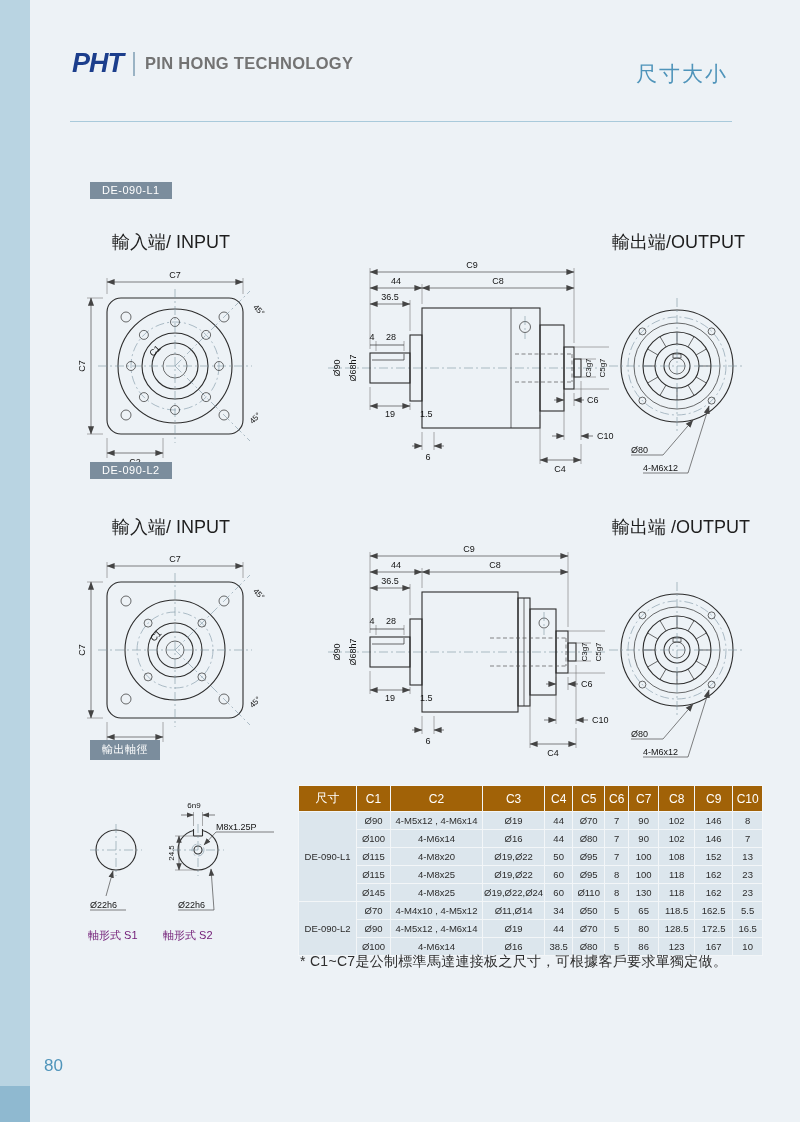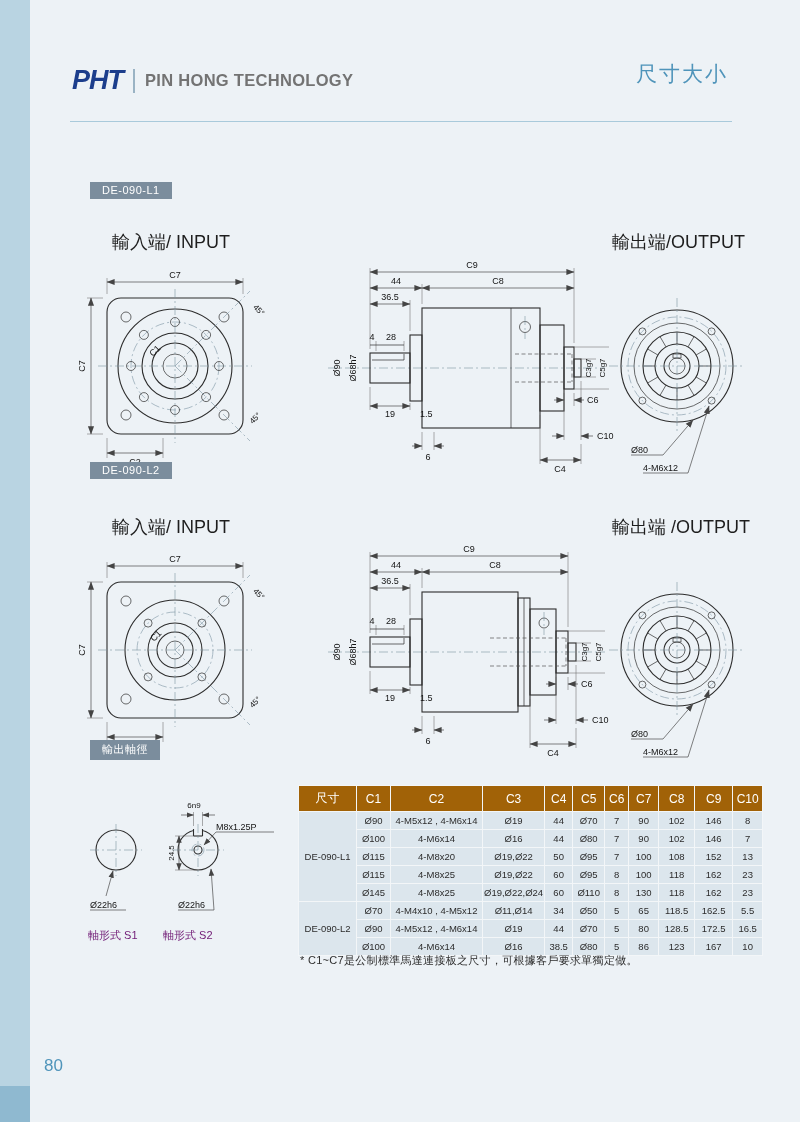--- a/index.html
+++ b/index.html
@@ -1,30 +1,30 @@
 <!DOCTYPE html>
 <html><head>
 <meta charset="utf-8">
 <style>
   *{margin:0;padding:0;box-sizing:border-box}
   html,body{background:#cdd7dd}
   .page{width:800px;height:1122px;position:relative;background:#edf2f6;font-family:"Liberation Sans",sans-serif;margin:0 auto;overflow:hidden}
   .strip{position:absolute;left:0;top:0;width:30px;height:100%;background:#b9d4e2}
   .strip-bottom{position:absolute;left:0;top:1086px;width:30px;height:36px;background:#8fb9d0}
-  .logo{position:absolute;left:72px;top:65px;display:flex;align-items:center;gap:10px}
+  .logo{position:absolute;left:72px;top:48px;display:flex;align-items:center;gap:10px}
   .logo-pht{font-size:27px;font-weight:bold;font-style:italic;color:#1c3e8c;letter-spacing:-1px}
   .logo-sep{width:2px;height:24px;background:#9ab3c4}
   .logo-company{font-size:16.5px;font-weight:bold;color:#737373;letter-spacing:.3px}
   .page-title{position:absolute;right:72px;top:60px;font-size:21px;color:#4f94ba;letter-spacing:2px}
   .rule{position:absolute;left:70px;top:121px;width:662px;height:1px;background:#a9cadb}
   .badge{position:absolute;background:#7b8d9d;color:#fff;font-size:11px;padding:2px 12px 3px;letter-spacing:.5px}
   .io-label{position:absolute;font-size:18px;color:#1e1e1e}
   .shaft-label{position:absolute;font-size:11px;color:#701a75}
   .pagenum{position:absolute;left:44px;top:1056px;font-size:17px;color:#4f94ba}
-  .footnote{position:absolute;left:300px;top:953px;font-size:11px;color:#2e2e2e;letter-spacing:.3px}
+  .footnote{position:absolute;left:300px;top:953px;font-size:14px;color:#2e2e2e;letter-spacing:.3px}
   .table-wrap{position:absolute;left:298px;top:785px}
   table.dim{border-collapse:collapse;table-layout:fixed}
   .dim th{background:#a16207;color:#fff;font-weight:normal;font-size:12px;border:1px solid #f3f6f8;padding:4px 1px}
   .dim td{background:#dce6ed;font-size:9.5px;color:#2c2c2c;text-align:center;border:1px solid #f3f6f8;padding:3px 1px;overflow:hidden;white-space:nowrap}
   .section-svg{position:absolute}
   svg .ol{stroke:#2d2d2d;stroke-width:1.1;fill:none}
   svg .thin{stroke:#2d2d2d;stroke-width:.7;fill:none}
   svg .cl{stroke:#7c93a3;stroke-width:.6;fill:none;stroke-dasharray:9 3 2 3}
   svg .hid{stroke:#555;stroke-width:.7;fill:none;stroke-dasharray:4 2.5}
   svg .ext{stroke:#6a6a6a;stroke-width:.55;fill:none}

